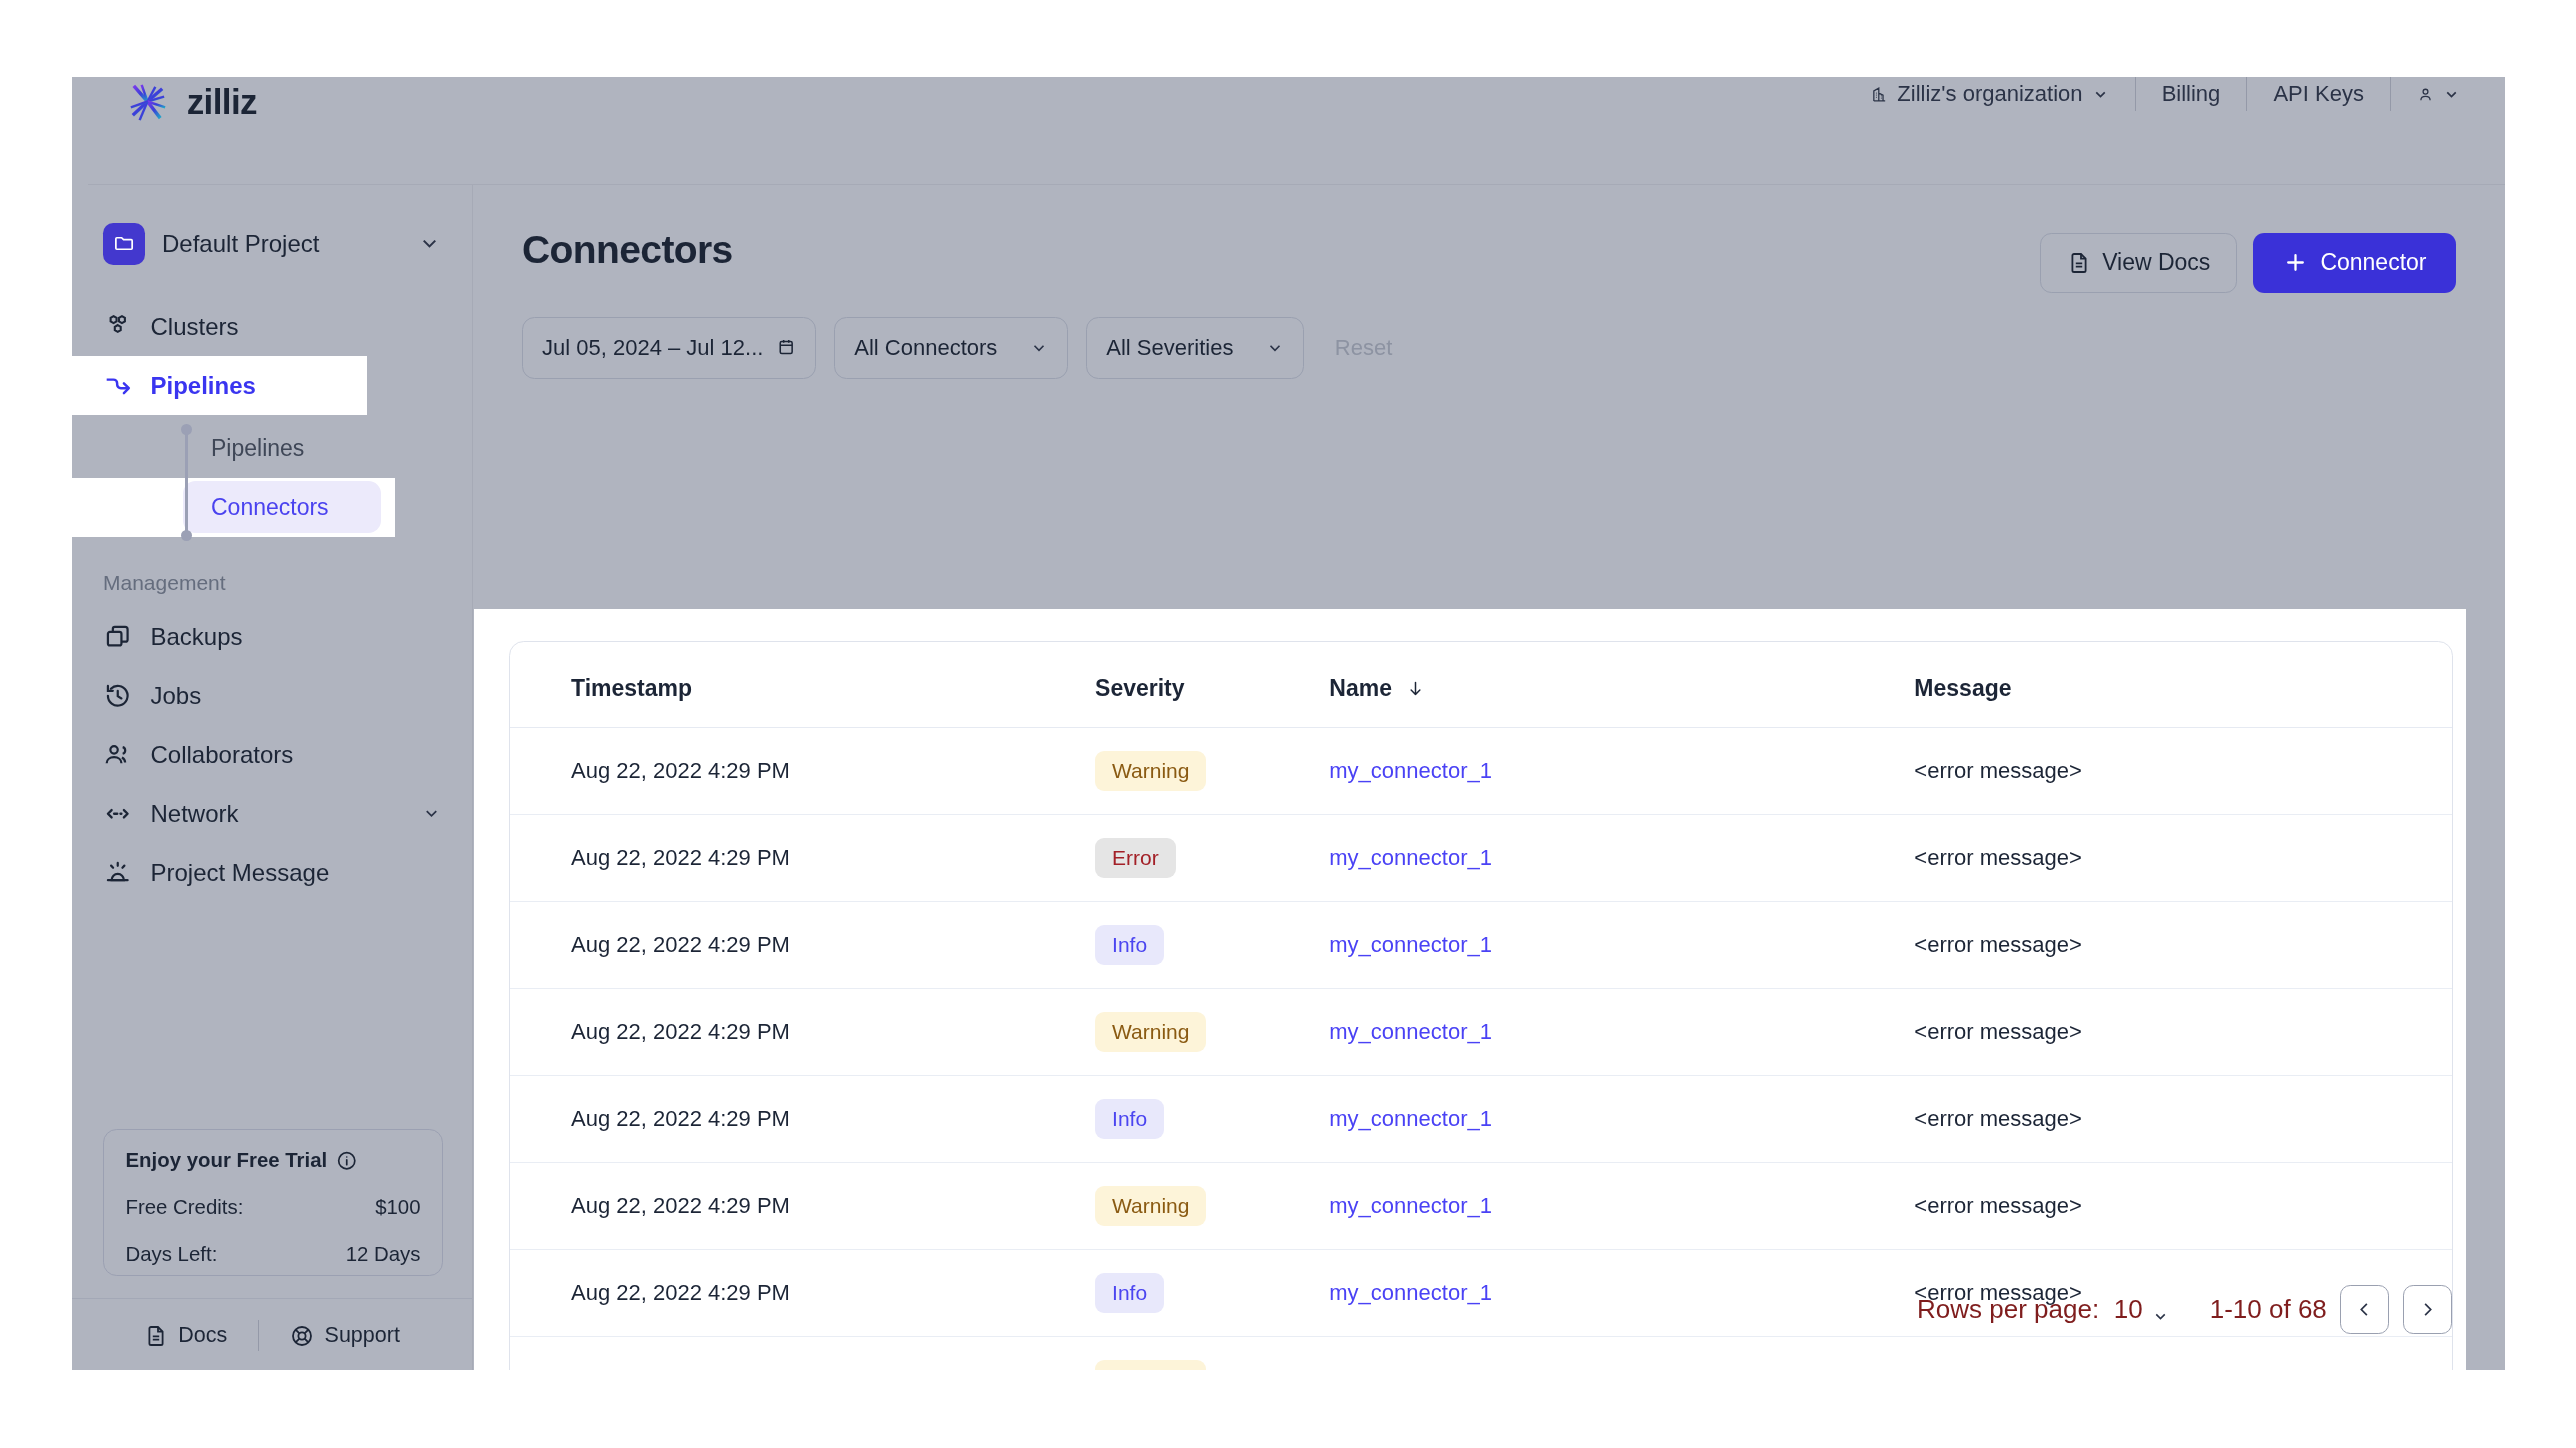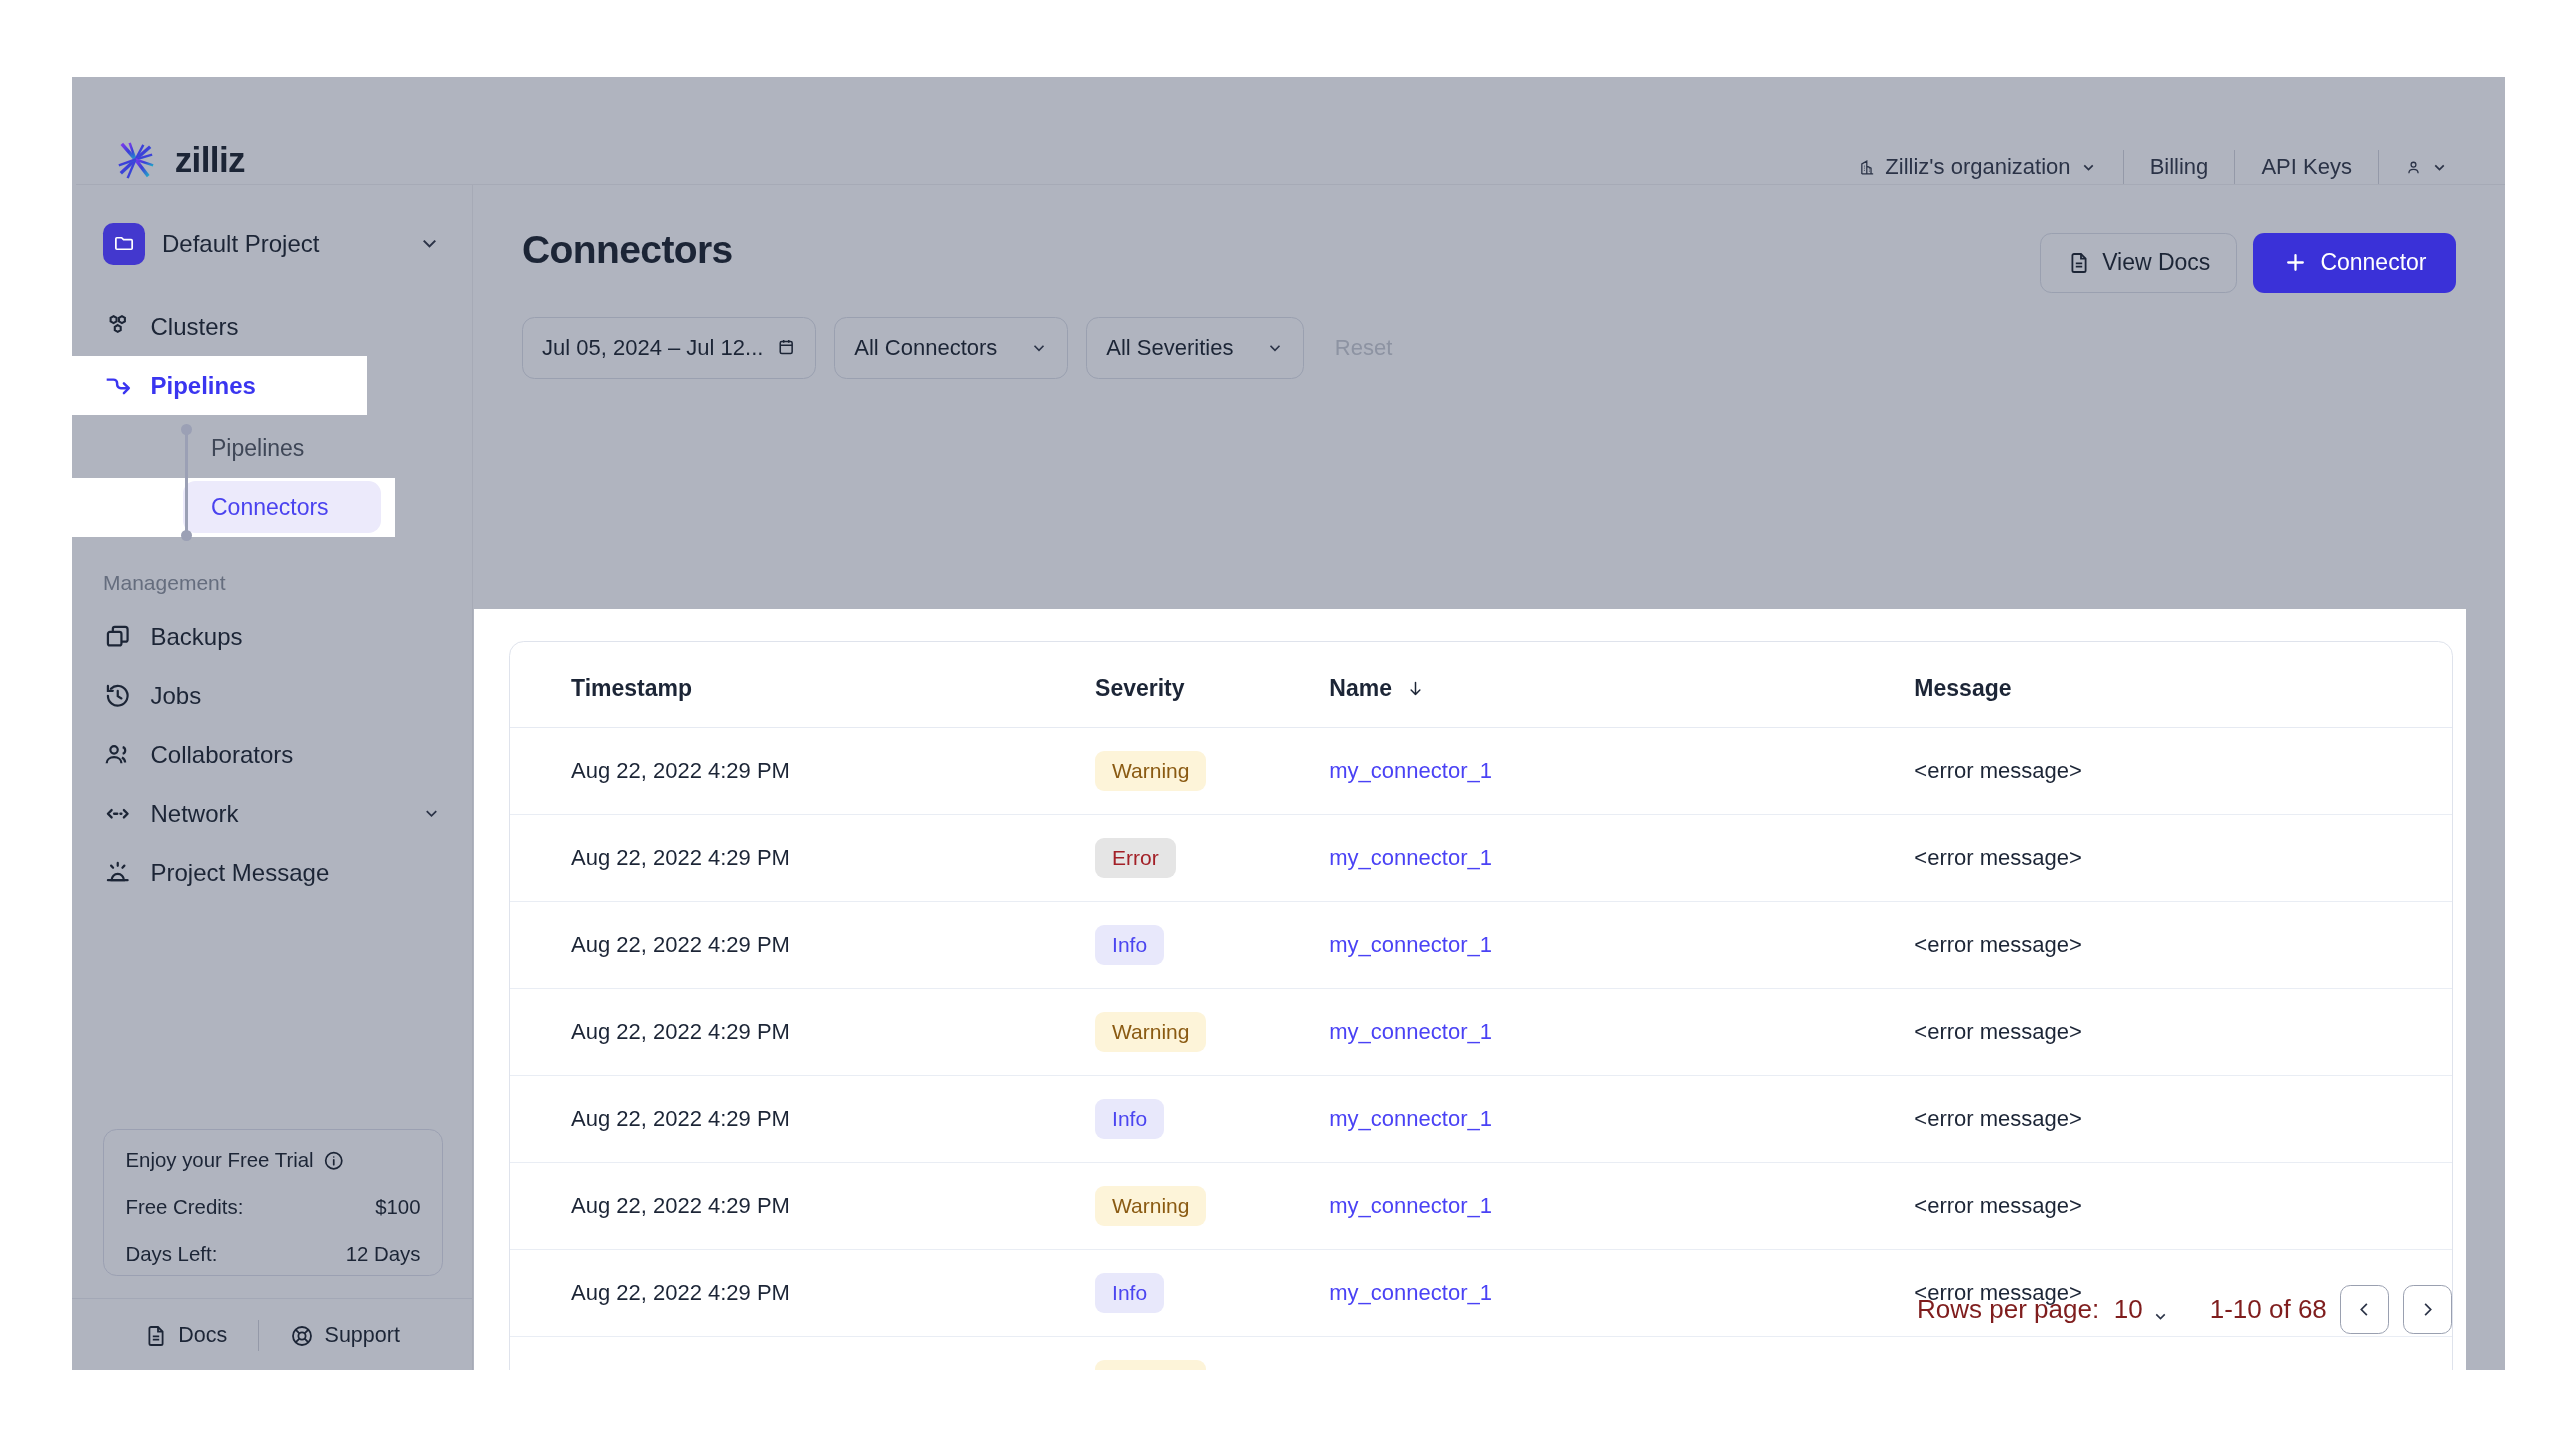--- a/index.html
+++ b/index.html
@@ -14,25 +14,25 @@
   #app-frame {
     position: absolute;
     left: 72px; top: 77px;
     width: 2433px; height: 1293px;
     background: #b0b4bf;
     overflow: hidden;
   }
 
   
   #topbar {
-    position: absolute; left: 4px; top: 0;
+    position: absolute; left: 16px; top: 0;
     width: 100%; height: 108px;
     background: #b0b4bf;
     border-bottom: 1.1px solid #a6aab6;
-    display: flex; align-items: flex-end;
+    display: flex; align-items: flex-start;
   }
   #logo-block { display: flex; align-items: center; gap: 14.7px; margin-left: 35px; }
   #logo-mark { width: 49px; height: 49px; display: block; }
   #logo-word {
     font-size: 35px; font-weight: 700; color: #1c2536;
     letter-spacing: -0.6px;
   }
   #topnav { margin-left: auto; margin-right: 35px; display: flex; align-items: center; }
   .topnav-item {
     display: flex; align-items: center; gap: 9px;
@@ -94,21 +94,21 @@
   }
 
   
   #trial-card {
     position: absolute; left: 31px; bottom: 95px;
     width: 340px; height: 147px;
     border: 1.1px solid #9ba0b2; border-radius: 13.6px;
     padding: 19px 21.5px; overflow: hidden;
   }
   #trial-title {
-    font-size: 20.4px; font-weight: 400; color: #1c2536;
+    font-size: 20.4px; font-weight: 700; color: #1c2536;
     display: flex; align-items: center; gap: 9px;
   }
   .trial-row {
     display: flex; justify-content: space-between; align-items: baseline;
     font-size: 20.4px; color: #1c2536; margin-top: 24px;
   }
   #sidebar-footer {
     position: absolute; left: 0; bottom: 0; width: 100%; height: 73px;
     border-top: 1.1px solid #a3a8b6;
     display: flex; align-items: center; justify-content: center; gap: 0;

